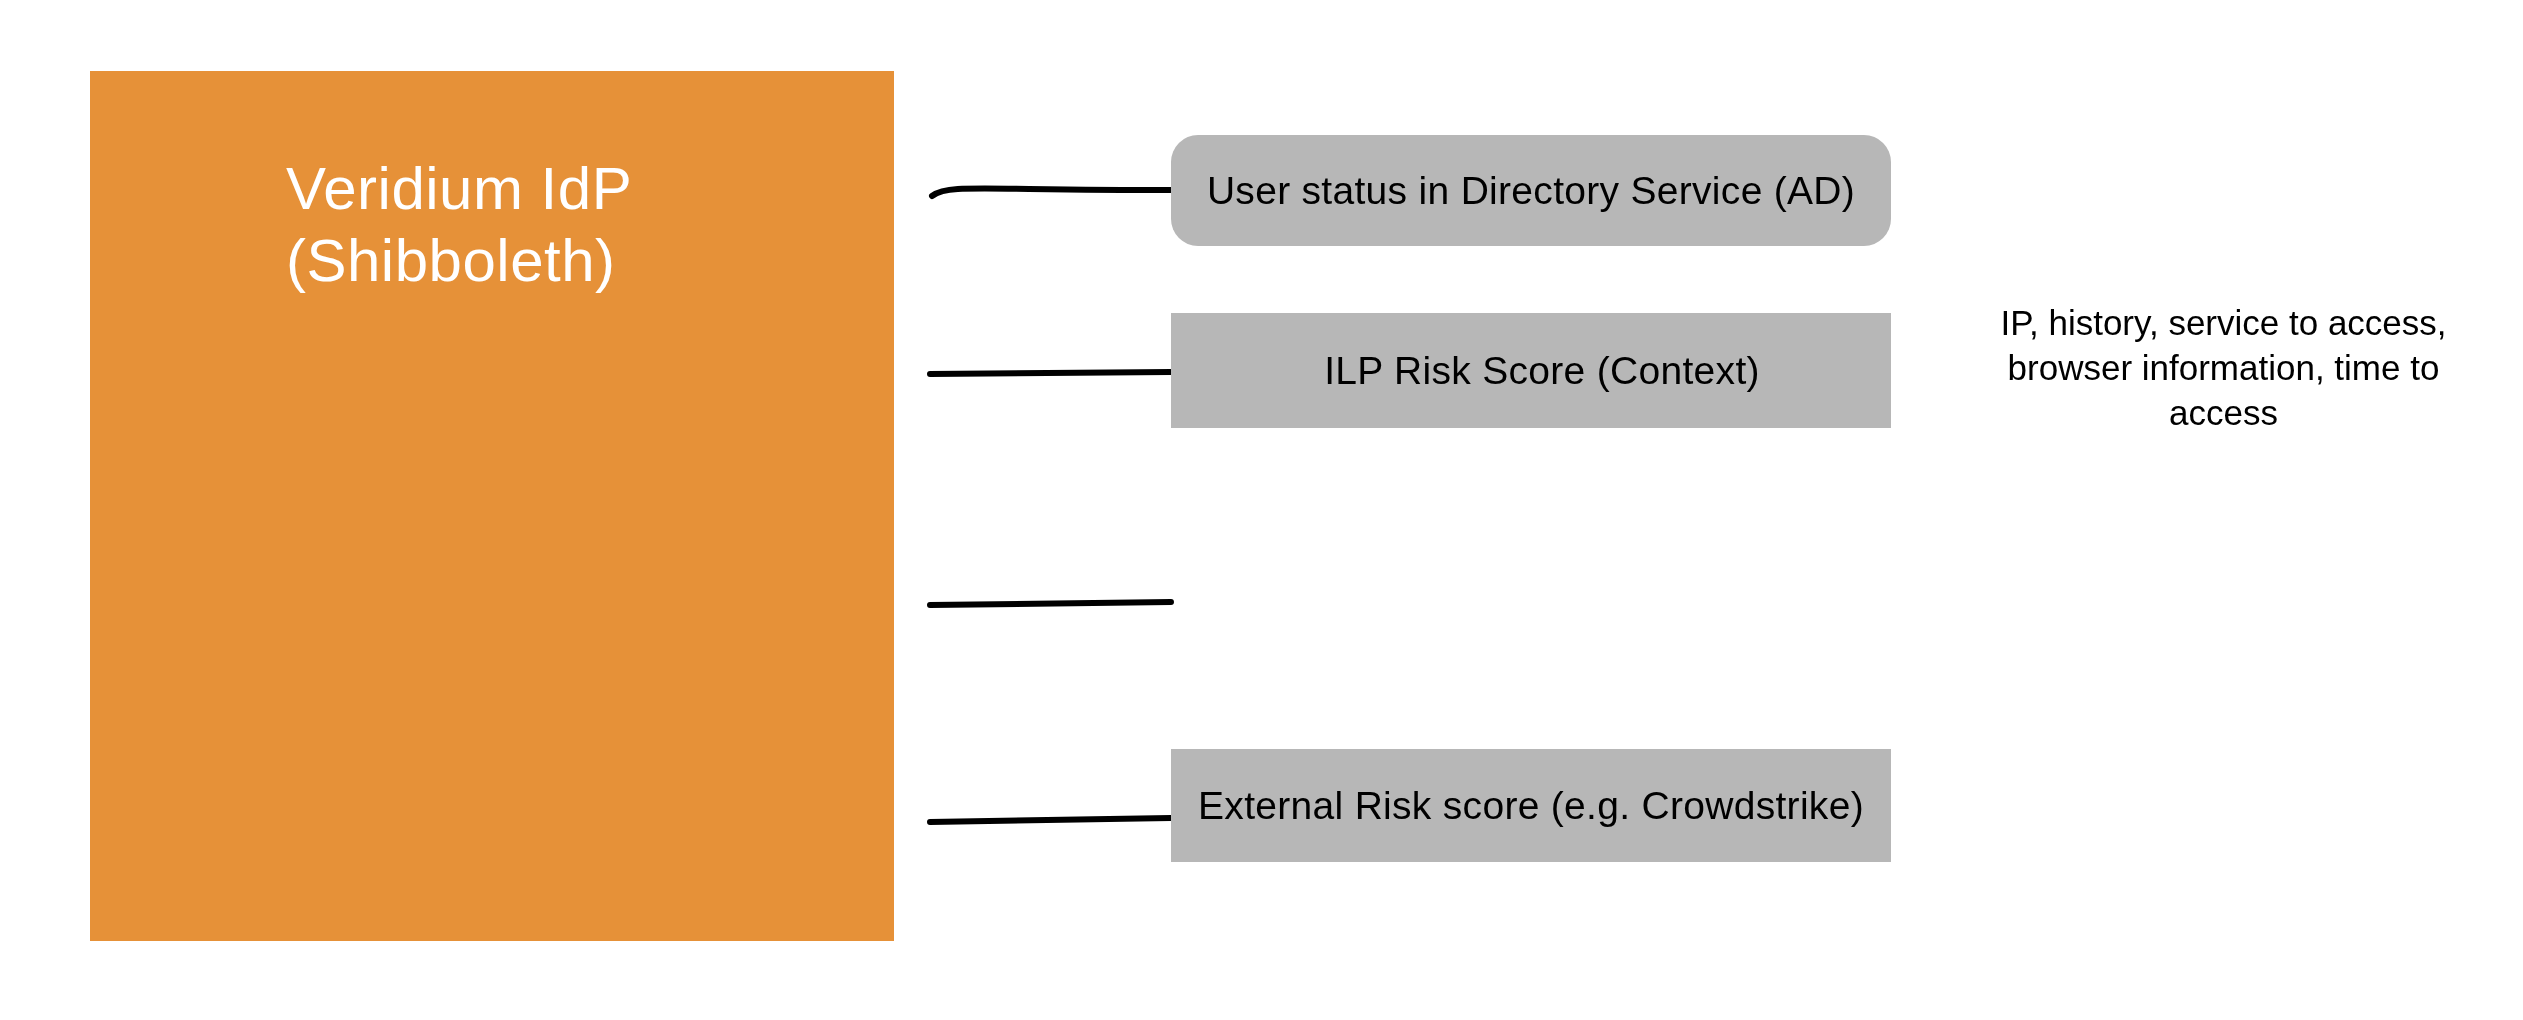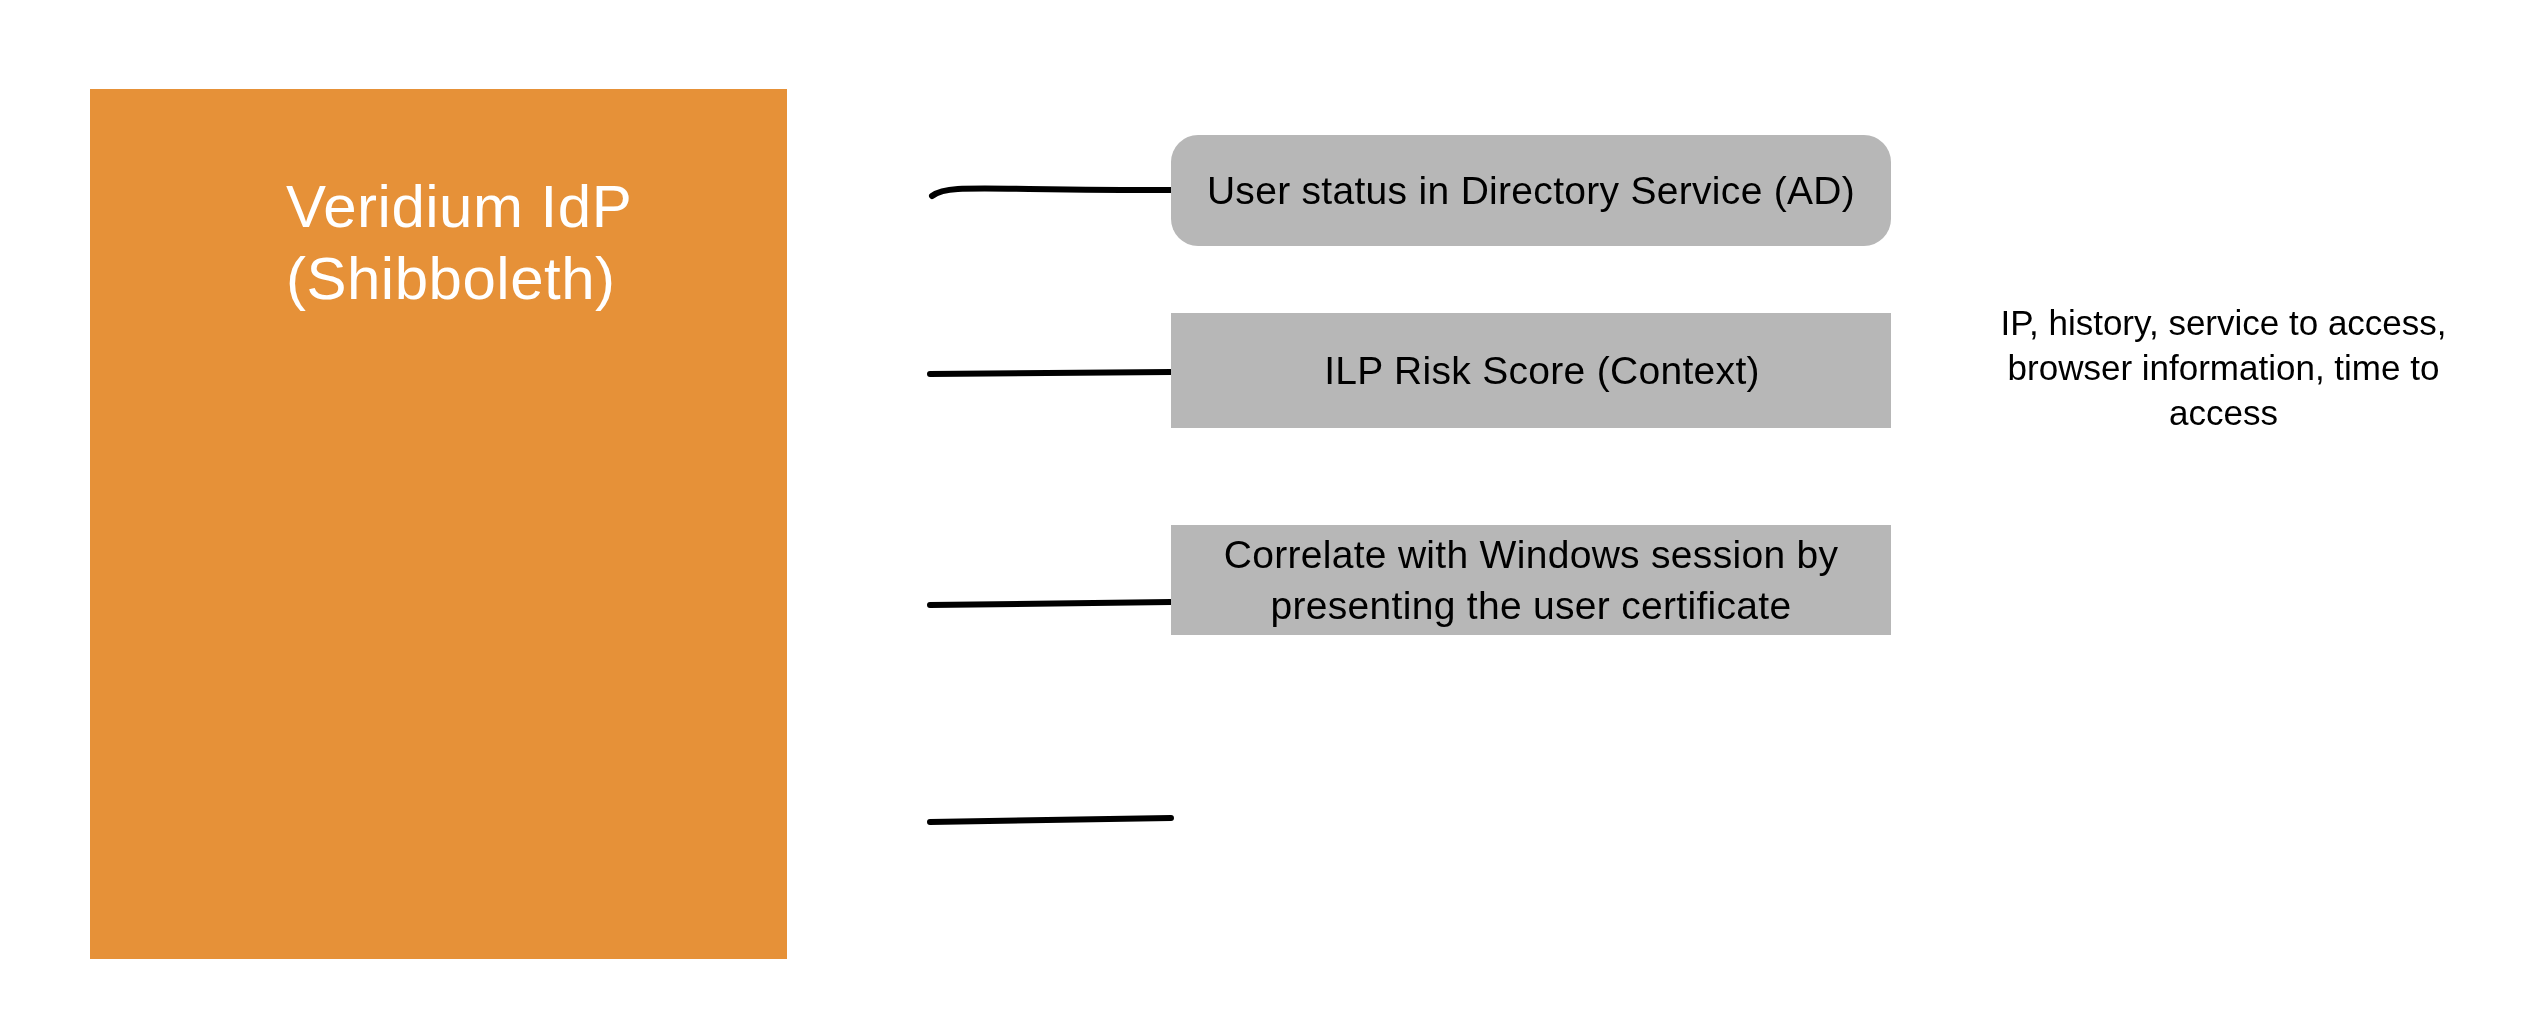--- a/index.html
+++ b/index.html
@@ -11,22 +11,22 @@
     position: relative;
     width: 2523px;
     height: 1020px;
     background: #ffffff;
     font-family: "Liberation Sans", sans-serif;
     overflow: hidden;
   }
   #main-node {
     position: absolute;
     left: 90px;
-    top: 89px;
-    width: 697px;
+    top: 71px;
+    width: 804px;
     height: 870px;
     background: #E69138;
   }
   #main-node-label {
     position: absolute;
     left: 196px;          
     top: 82px;            
     font-size: 60px;
     line-height: 72px;
     color: #ffffff;
@@ -91,20 +91,20 @@
   </svg>
 
   <div class="factor-box" id="factor-box-0" style="background: rgb(183, 183, 183); color: rgb(0, 0, 0); border-radius: 27px;">
     <span>User status in Directory Service (AD)</span>
   </div>
 
   <div class="factor-box" id="factor-box-1" style="background: rgb(183, 183, 183); color: rgb(0, 0, 0); padding-left: 32px;">
     <span>ILP Risk Score (Context)</span>
   </div>
 
-  <div class="factor-box" id="factor-box-2" style="background: rgb(183, 183, 183); color: rgb(0, 0, 0);">
-    <span>Correlate with Windows session by presenting the user certificate</span>
+
+  <div class="factor-box" id="factor-box-3" style="background: rgb(183, 183, 183); color: rgb(0, 0, 0);">
+    <span>External Risk score (e.g. Crowdstrike)</span>
   </div>
-
 
   <div id="annotation">IP, history, service to access, browser information, time to access</div>
 
 </div>
 
 </body></html>

